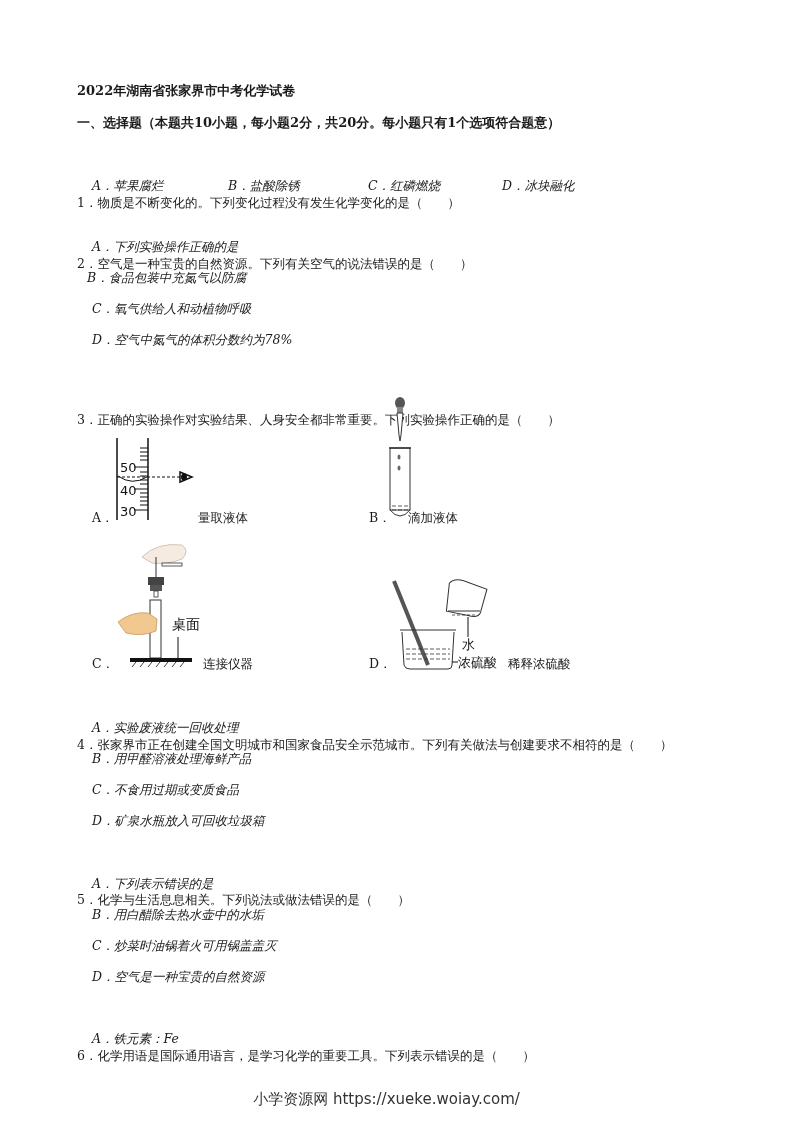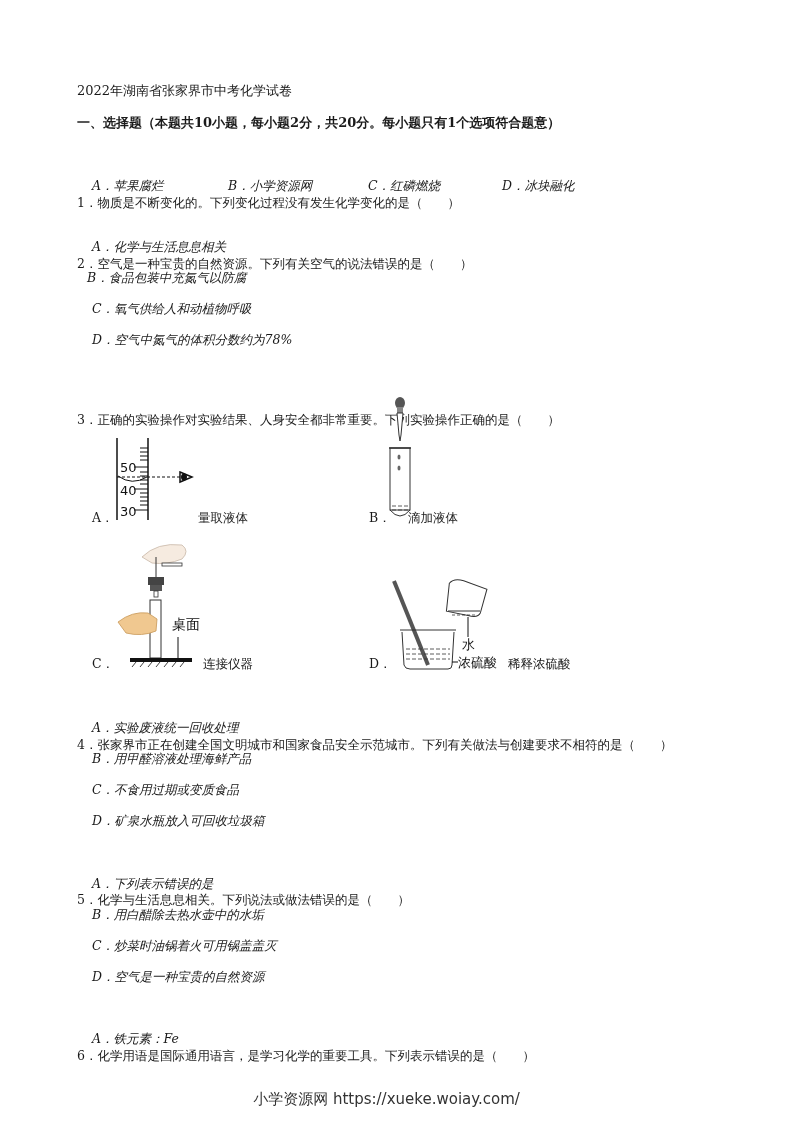--- a/index.html
+++ b/index.html
@@ -1,42 +1,42 @@
 <!DOCTYPE html>
 <html><head>
 <meta charset="utf-8">
 <style>
   html, body { margin: 0; padding: 0; background: #ffffff; }
   body { width: 793px; height: 1122px; position: relative; overflow: hidden;
          font-family: "DejaVu Serif", "Liberation Serif", serif; color: #1a1a1a; }
   .abs { position: absolute; white-space: nowrap; }
-  .title { left: 77px; top: 82px; font-size: 13px; font-weight: normal; }
+  .title { left: 77px; top: 82px; font-size: 13px; font-weight: bold; }
   .section { left: 77px; top: 114px; font-size: 13px; font-weight: bold; }
   .q { font-size: 12.5px; margin-top: 48px; }
   .opt { font-size: 12.5px; font-style: italic; }
   .fig-label { font-size: 12.5px; }
   .footer { left: 0; width: 773px; top: 1090px; text-align: center; font-size: 15px;
             font-family: "DejaVu Sans", sans-serif; color: #333; }
   svg { position: absolute; overflow: visible; }
   .svgtxt { font-family: "DejaVu Sans", sans-serif; font-size: 13px; fill: #111; }
 </style>
 </head>
 <body>
 
 <div class="abs title">2022年湖南省张家界市中考化学试卷</div>
 <div class="abs section">一、选择题（本题共10小题，每小题2分，共20分。每小题只有1个选项符合题意）</div>
 
 <div class="abs q" style="left:77px;top:147px">1．物质是不断变化的。下列变化过程没有发生化学变化的是（　　）</div>
 <div class="abs opt" style="left:92px;top:178px">A．苹果腐烂</div>
-<div class="abs opt" style="left:228px;top:178px">B．小学资源网</div>
+<div class="abs opt" style="left:228px;top:178px">B．盐酸除锈</div>
 <div class="abs opt" style="left:368px;top:178px">C．红磷燃烧</div>
 <div class="abs opt" style="left:502px;top:178px">D．冰块融化</div>
 
 <div class="abs q" style="left:77px;top:208px">2．空气是一种宝贵的自然资源。下列有关空气的说法错误的是（　　）</div>
-<div class="abs opt" style="left:92px;top:239px">A．化学与生活息息相关</div>
+<div class="abs opt" style="left:92px;top:239px">A．下列实验操作正确的是</div>
 <div class="abs opt" style="left:87px;top:270px">B．食品包装中充氮气以防腐</div>
 <div class="abs opt" style="left:92px;top:301px">C．氧气供给人和动植物呼吸</div>
 <div class="abs opt" style="left:92px;top:332px">D．空气中氮气的体积分数约为78%</div>
 
 <div class="abs q" style="left:77px;top:364px">3．正确的实验操作对实验结果、人身安全都非常重要。下列实验操作正确的是（　　）</div>
 
 <div class="abs fig-label" style="left:92px;top:510px">A．</div>
 <svg style="left:110px;top:430px" width="100" height="95" viewBox="0 0 100 95">
   <line x1="7" y1="8" x2="7" y2="90" stroke="#111" stroke-width="1.5"></line>
   <line x1="38" y1="8" x2="38" y2="90" stroke="#111" stroke-width="1.5"></line>

